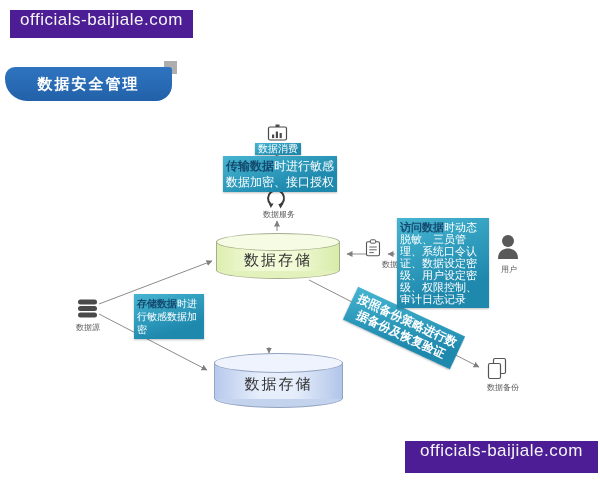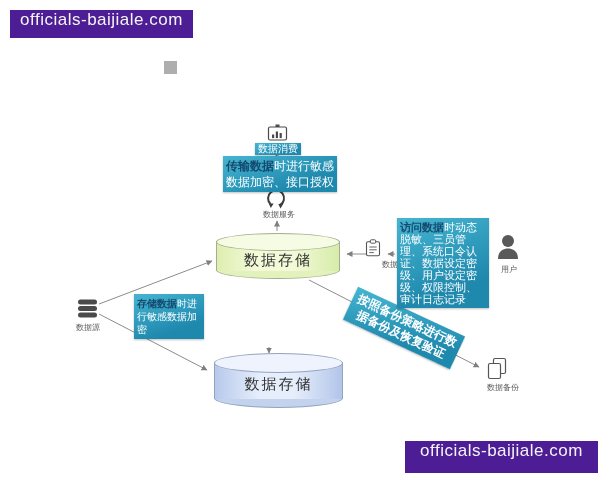--- a/index.html
+++ b/index.html
@@ -55,20 +55,23 @@
 </head>
 <body>
 
 <div class="canvas">
 
   <div class="graybar bar-top">
     <span>officials-baijiale.com</span>
   </div>
 
   <div class="banner-sq"></div>
+  <div class="banner">
+    <span>数据安全管理</span>
+  </div>
 
   <svg class="connectors" width="600" height="480">
     <defs>
       <marker id="ah" markerWidth="7" markerHeight="6" refX="5.5" refY="3" orient="auto">
         <path d="M0,0 L6,3 L0,6 Z" fill="#7f7f7f"></path>
       </marker>
     </defs>
     <g stroke="#8c8c8c" stroke-width="1" fill="none">
       <path d="M277,159 L277,153" marker-end="url(#ah)"></path>
       <path d="M277,231 L277,221" marker-end="url(#ah)"></path>

